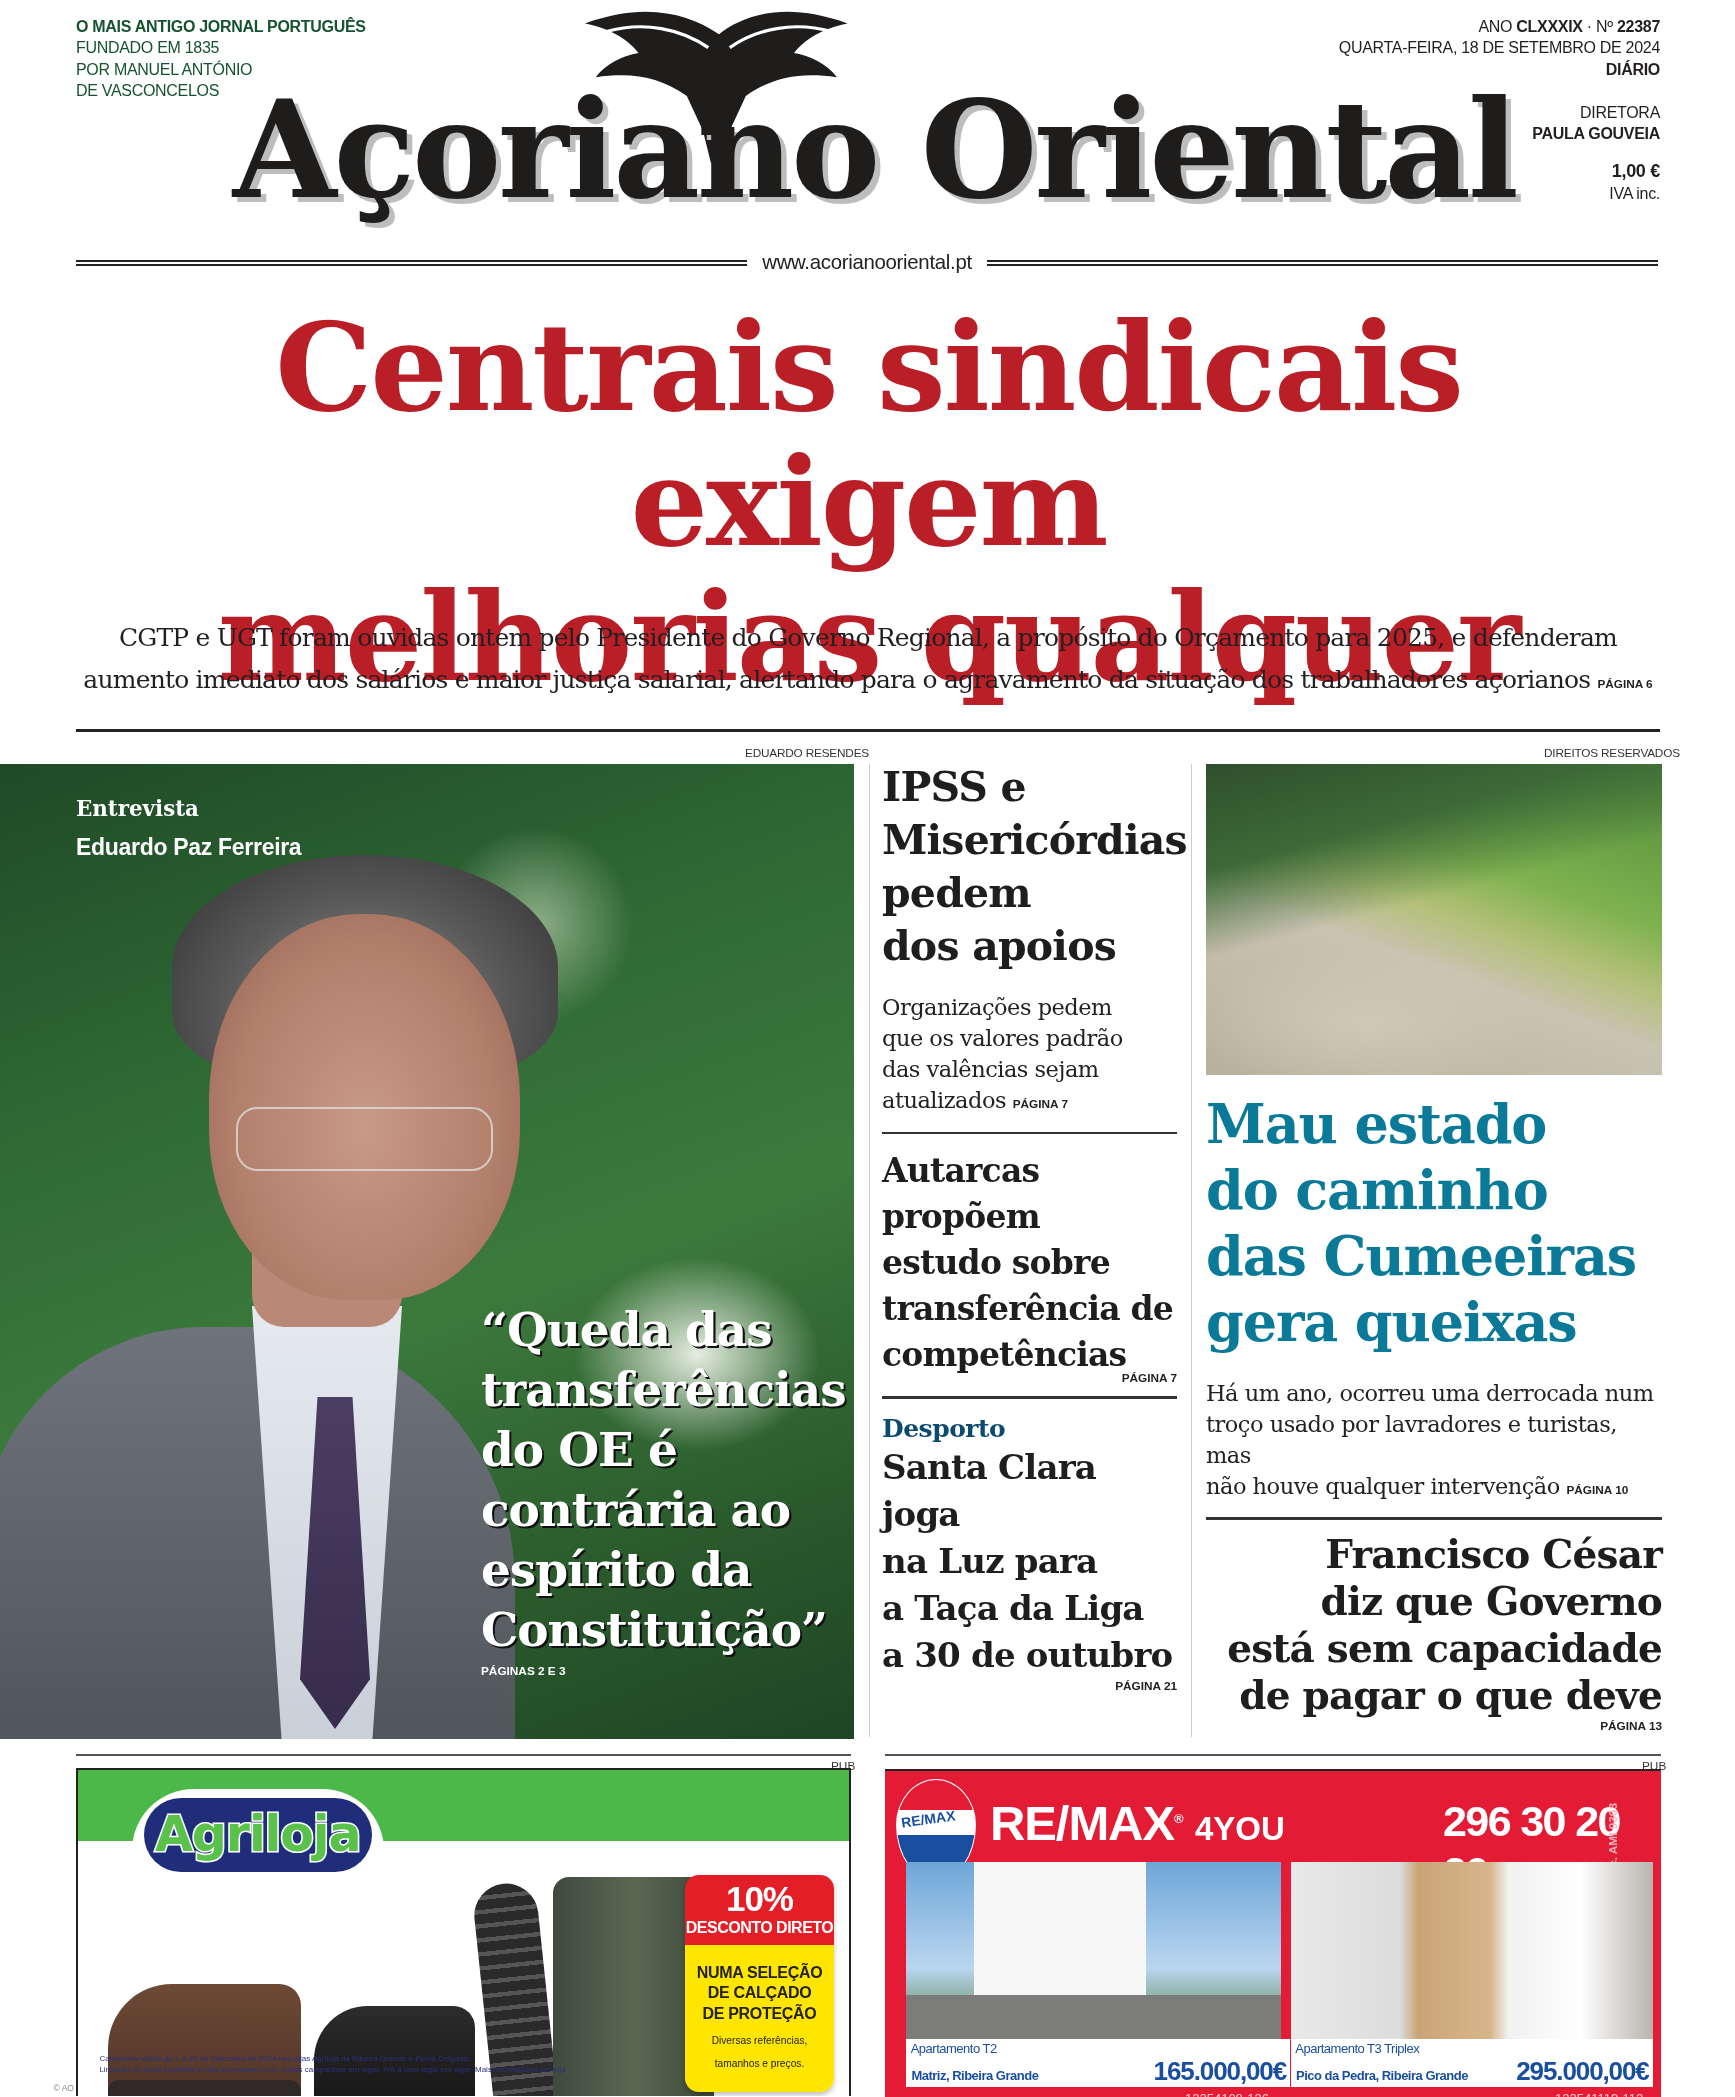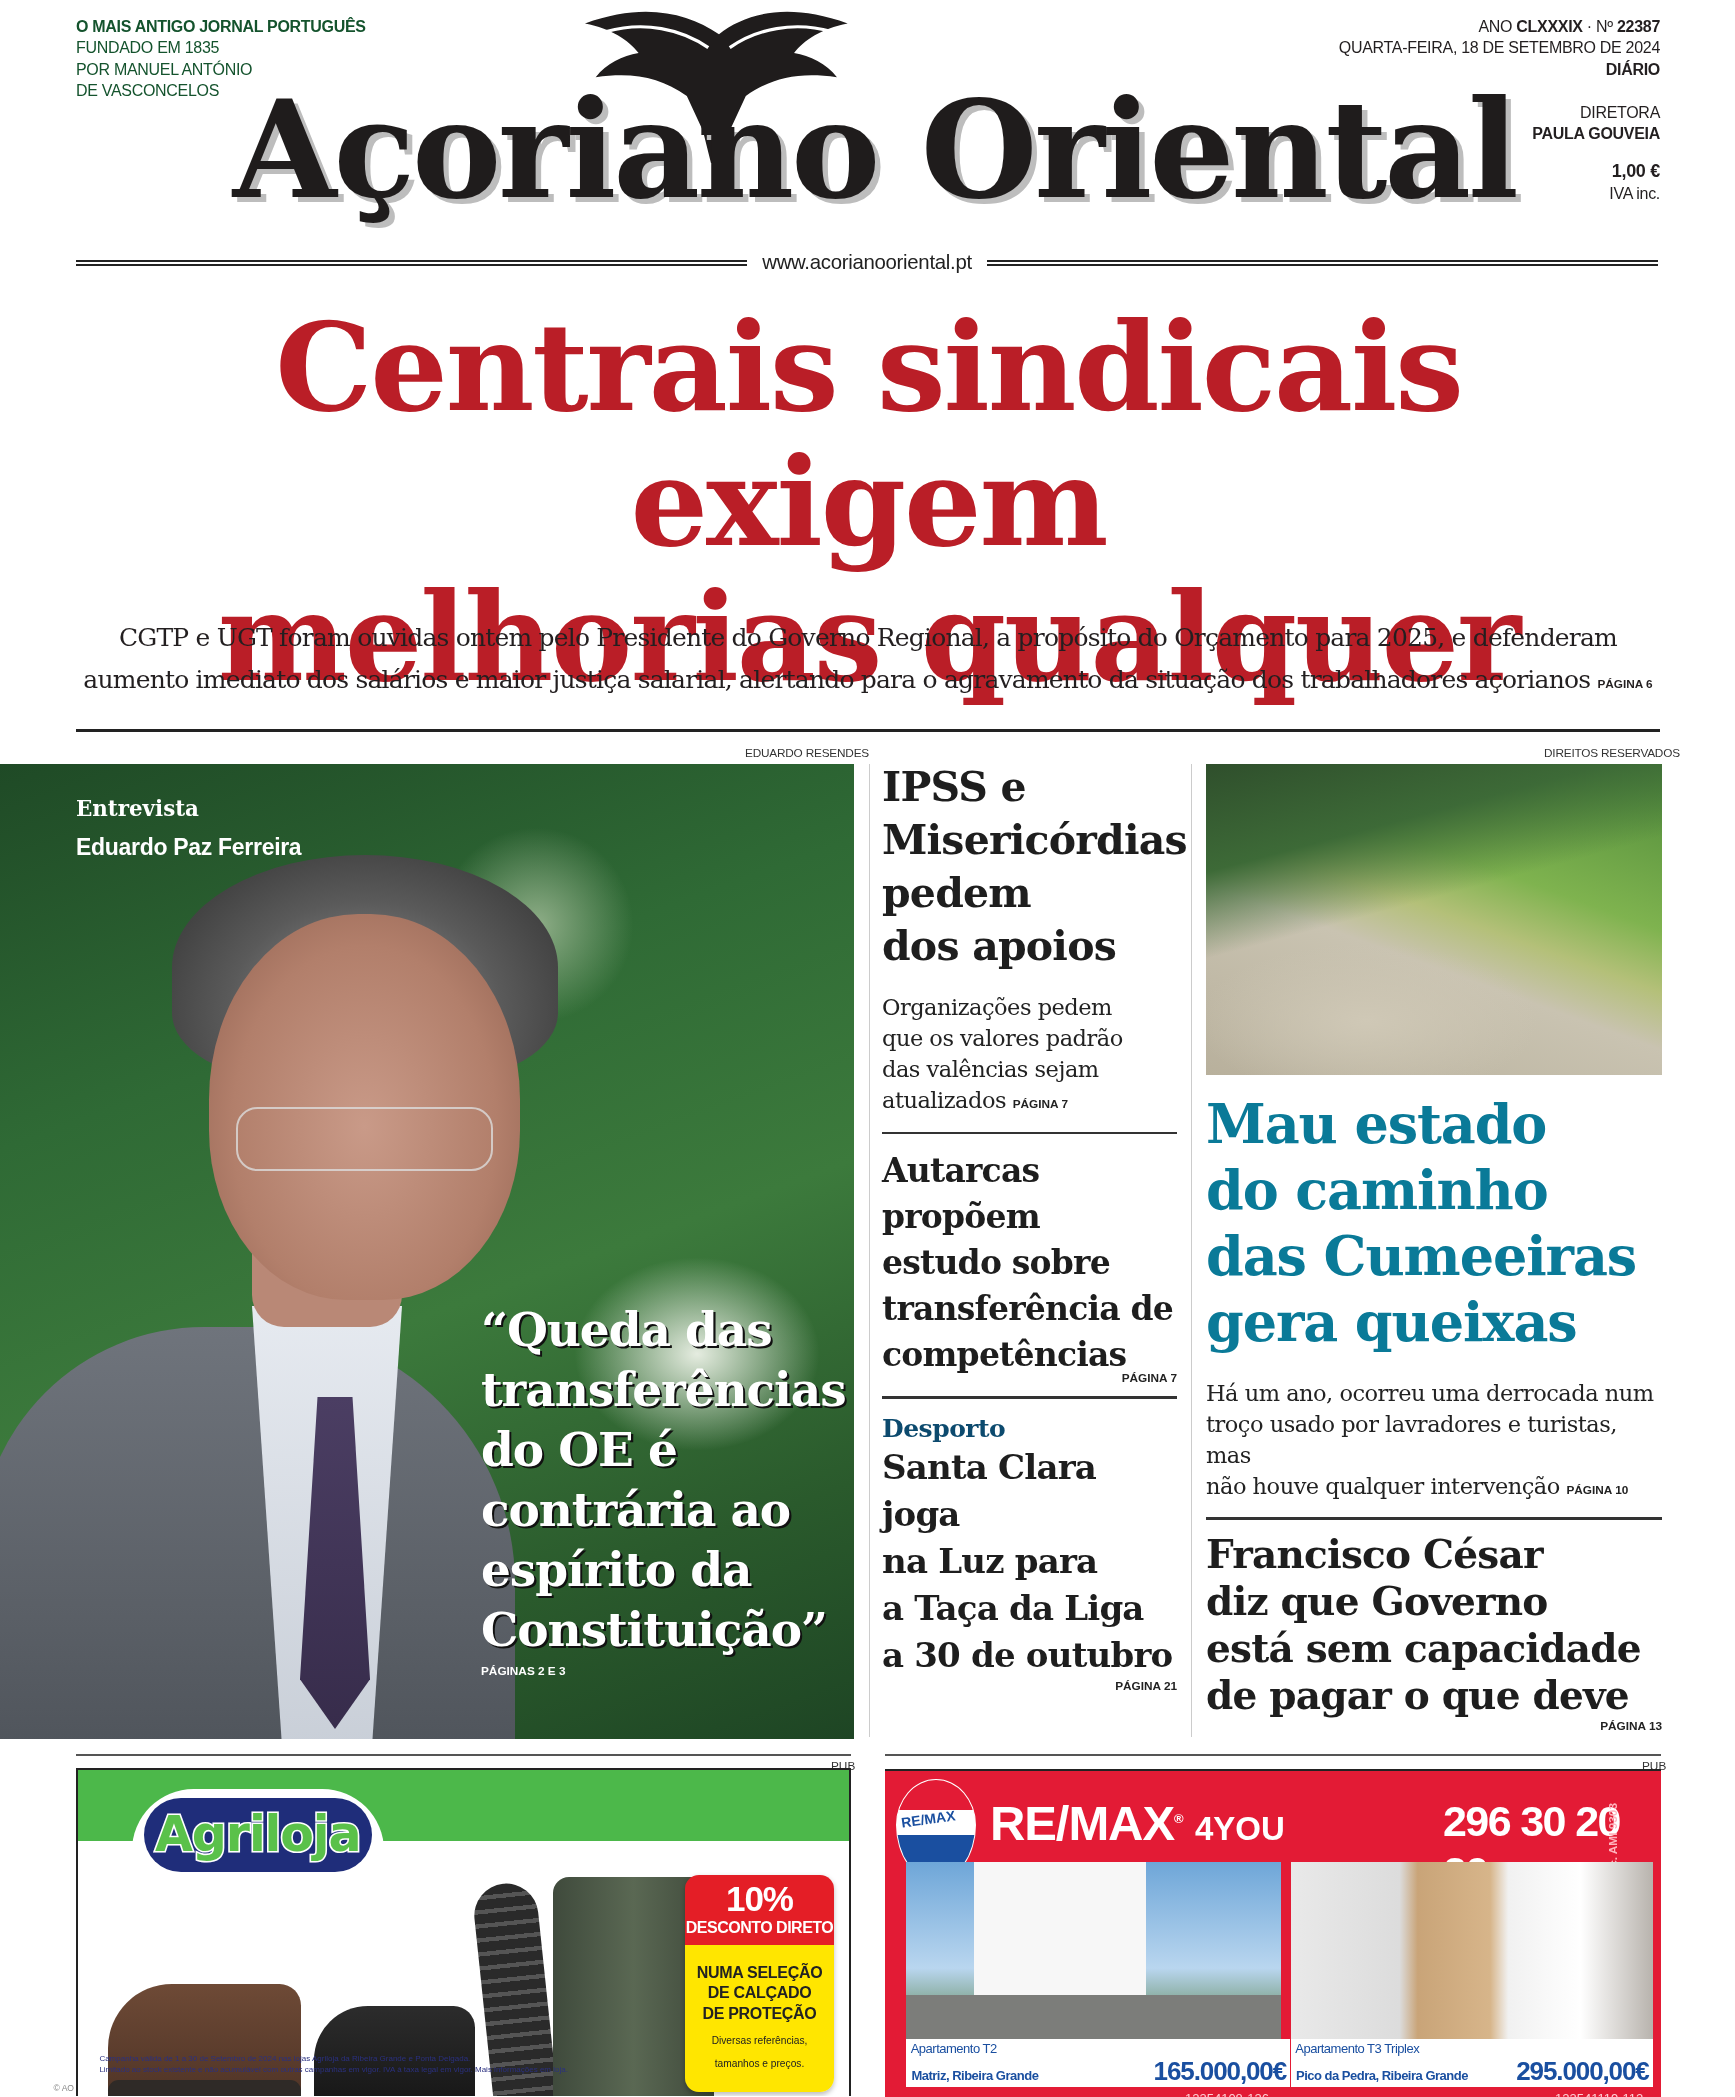--- a/index.html
+++ b/index.html
@@ -90,21 +90,21 @@
   .mid-col .t3 { font-size: 34px; line-height: 47px; }
 
   .right-col { left: 1206px; top: 761px; width: 456px; }
   .road-photo { width: 456px; height: 311px; margin-top: 3.2px;
     background:
       radial-gradient(ellipse 214px 97px at 161px 257px, #cfc8b6 0%, transparent 80%),
       linear-gradient(165deg, #2f4f2c 0%, #3d6a37 25%, transparent 45%),
       linear-gradient(200deg, #4f8a3a 0%, #7fb34f 35%, #b4c079 48%, #c9c3b1 60%, #b8b09c 100%); }
   .teal-title { font-family: "DejaVu Serif", serif; font-weight: bold; color: #0a7a98; font-size: 54px; line-height: 66px; letter-spacing: -1.1px; margin-top: 16px; }
   .right-col .s2 { margin-top: 22.5px; font-family: "DejaVu Serif", serif; font-size: 22.5px; line-height: 31px; color: #222; letter-spacing: -0.5px; }
-  .right-col .t4 { font-size: 39px; line-height: 47px; }
+  .right-col .t4 { font-size: 39px; line-height: 47px; text-align: right; }
 
   
   .ad-rule { height: 2.1px; background: #555; position: absolute; }
   .pub { position: absolute; font-size: 11.8px; color: #333; }
 
   .agri { left: 76px; top: 1768px; width: 775px; height: 328px; border: 2.1px solid #222; border-bottom: none; overflow: hidden; background: #fff; }
   .agri-green { position: absolute; left: 0; top: 0; width: 100%; height: 71px; background: #4cb84a; }
   .agri-logo { position: absolute; left: 54px; top: 19px; width: 252px; height: 123px; border-radius: 62px; background: #fff; }
   .agri-logo-inner { position: absolute; left: 11.8px; top: 8.6px; width: 228px; height: 74px; border-radius: 53px; background: #1f2d7a;
     display: flex; align-items: center; justify-content: center; }

